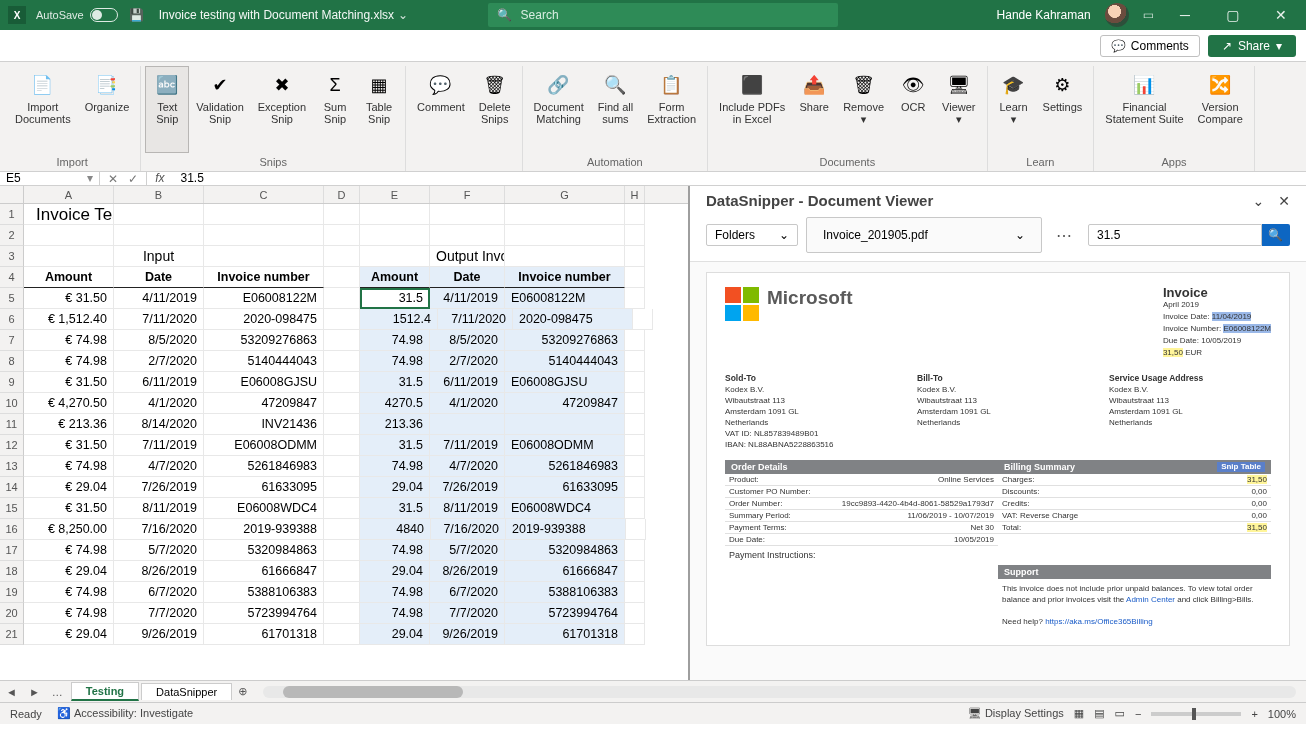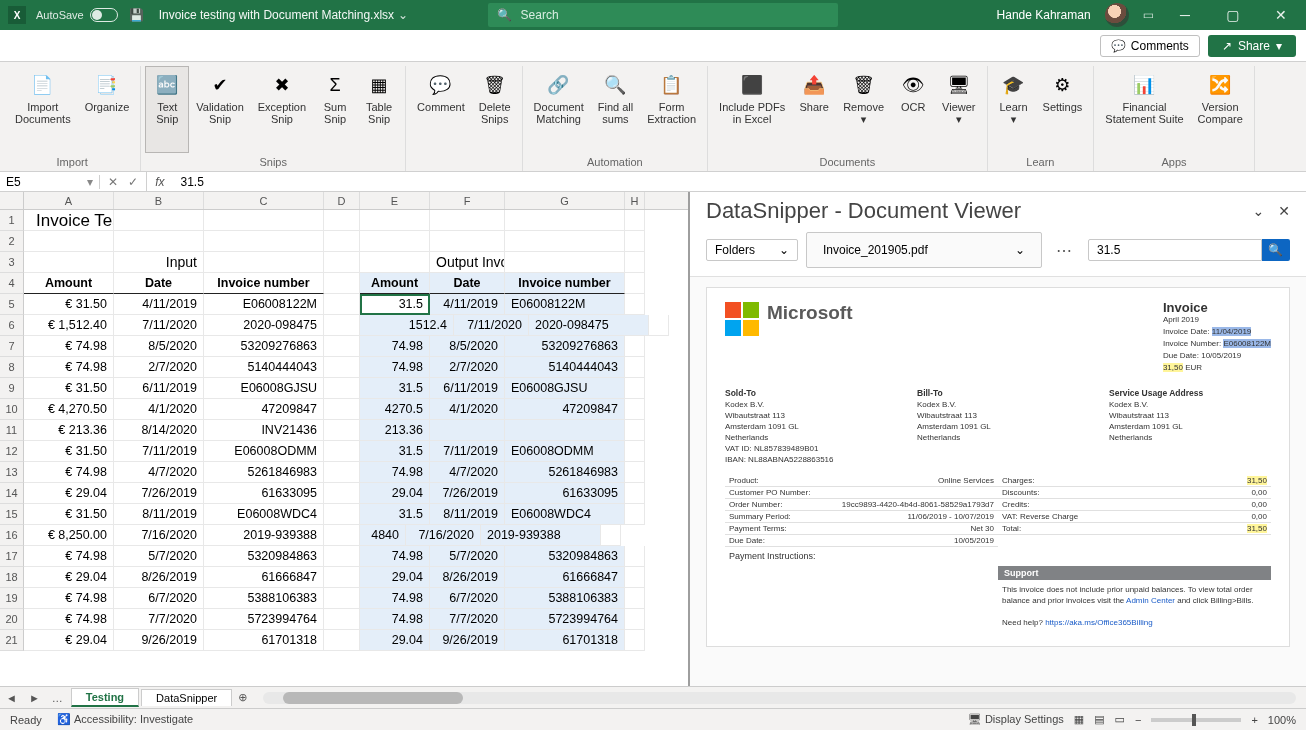--- a/index.html
+++ b/index.html
@@ -25,45 +25,45 @@
 
 .ribbon { height: 110px; background: #f3f2f1; border-bottom: 1px solid #d0d0d0; display: flex; padding: 4px 4px 0 4px; }
 .rgroup { display: flex; flex-direction: column; border-right: 1px solid #ddd; padding: 0 4px; }
 .rgroup-items { display: flex; flex: 1; }
 .rgroup-label { font-size: 11px; color: #666; text-align: center; padding: 3px 0; }
 .rbtn { display: flex; flex-direction: column; align-items: center; justify-content: flex-start; padding: 4px 6px; min-width: 44px; cursor: pointer; border: 1px solid transparent; gap: 2px; }
 .rbtn.active { background: #e8e6e4; border: 1px solid #b8b6b4; }
 .rbtn-ico { width: 28px; height: 28px; display: flex; align-items: center; justify-content: center; font-size: 18px; }
 .rbtn-lbl { font-size: 11px; color: #333; text-align: center; line-height: 12px; }
 
-.formulabar { height: 20px; border-bottom: 1px solid #d0d0d0; display: flex; align-items: center; font-size: 12px; }
+.formulabar { height: 14px; border-bottom: 1px solid #d0d0d0; display: flex; align-items: flex-end; font-size: 12px; }
 .namebox { width: 100px; border-right: 1px solid #d0d0d0; padding: 0 6px; display: flex; align-items: center; justify-content: space-between; }
 .fb-icons { padding: 0 8px; display: flex; gap: 10px; color: #777; border-right: 1px solid #d0d0d0; height:100%;align-items:center;}
 .fb-fx { padding: 0 8px; font-style: italic; color: #555; }
 .fb-val { padding: 0 8px; }
 
 .workspace { display: flex; height: calc(734px - 30px - 32px - 110px - 24px - 22px - 22px); }
 .sheet { flex: 1; display: flex; flex-direction: column; border-right: 2px solid #9e9e9e; overflow:hidden;}
 .colheaders { display: flex; height: 18px; background: #f3f2f1; border-bottom: 1px solid #ccc; }
 .corner { width: 24px; border-right: 1px solid #ccc; }
 .ch { border-right: 1px solid #ddd; text-align: center; font-size: 11px; color: #555; line-height: 18px; }
 .rows { flex: 1; overflow: hidden; }
 .row { display: flex; height: 21px; }
 .rh { width: 24px; background: #f3f2f1; border-right: 1px solid #ccc; border-bottom: 1px solid #ddd; text-align: center; font-size: 11px; color: #555; line-height: 21px; }
 .cell { border-right: 1px solid #e8e8e8; border-bottom: 1px solid #e8e8e8; padding: 0 6px; font-size: 12.5px; line-height: 21px; overflow: hidden; white-space: nowrap; }
 .cell.hdr { font-weight: 700; text-align: center; border-bottom: 1.5px solid #222; }
 .cell.cr { text-align: right; }
 .cell.highlight { background: #e4eef9; }
 .cell.sel { outline: 2px solid #217346; outline-offset: -2px; background:#fff !important;}
 .sheet-title { font-size: 17px; padding: 0 6px; line-height: 21px; }
-.seg-head { font-size: 14px; font-weight: 400; text-align: right; line-height: 21px; }
+.seg-head { font-size: 14px; font-weight: 400; text-align: center; line-height: 21px; }
 
 .viewer { width: 616px; display: flex; flex-direction: column; background: #fff; }
 .viewer-title { display: flex; align-items: center; padding: 6px 16px 4px; }
-.viewer-title h2 { font-size: 22px; font-weight: 400; color: #444; flex: 1; }
+.viewer-title h2 { font-size: 15px; font-weight: 700; color: #444; flex: 1; }
 .viewer-ctrl { display: flex; gap: 14px; font-size: 14px; color: #444; }
 .viewer-bar { display: flex; align-items: center; gap: 8px; padding: 4px 16px 8px; border-bottom: 1px solid #e0e0e0; }
 .vselect { border: 1px solid #c8c8c8; border-radius: 2px; padding: 3px 8px; font-size: 12px; display: flex; align-items: center; justify-content: space-between; }
 .vselect.folders { width: 92px; }
 .vselect.doc { width: 200px; }
 .vellipsis { font-size: 16px; color: #555; padding: 0 6px; letter-spacing:2px;}
 .vfind { flex: 1; display: flex; }
 .vfind input { flex: 1; border: 1px solid #c8c8c8; border-radius: 2px 0 0 2px; padding: 3px 8px; font-size: 12px; }
 .vfind-btn { width: 28px; background: #0d66c2; color: #fff; display: flex; align-items: center; justify-content: center; border-radius: 0 2px 2px 0; }
 .doc { flex: 1; background: #fafafa; padding: 10px 16px; overflow: auto; }
@@ -352,21 +352,21 @@
           <div class="cell cr highlight" style="width: 75px;">4/11/2019</div>
           <div class="cell highlight" style="width: 120px;">E06008122M</div>
           <div class="cell " style="width: 20px;"></div>
         </div>
         <div class="row">
           <div class="rh">6</div>
           <div class="cell cr" style="width: 90px;">€ 1,512.40</div>
           <div class="cell cr" style="width: 90px;">7/11/2020</div>
           <div class="cell cr" style="width: 120px;">2020-098475</div>
           <div class="cell " style="width: 36px;"></div>
-          <div class="cell cr highlight" style="width: 94px;">1512.4</div>
+          <div class="cell cr highlight" style="width: 78px;">1512.4</div>
           <div class="cell cr highlight" style="width: 75px;">7/11/2020</div>
           <div class="cell highlight" style="width: 120px;">2020-098475</div>
           <div class="cell " style="width: 20px;"></div>
         </div>
         <div class="row">
           <div class="rh">7</div>
           <div class="cell cr" style="width: 90px;">€ 74.98</div>
           <div class="cell cr" style="width: 90px;">8/5/2020</div>
           <div class="cell cr" style="width: 120px;">53209276863</div>
           <div class="cell " style="width: 36px;"></div>
@@ -462,21 +462,21 @@
           <div class="cell cr highlight" style="width: 75px;">8/11/2019</div>
           <div class="cell highlight" style="width: 120px;">E06008WDC4</div>
           <div class="cell " style="width: 20px;"></div>
         </div>
         <div class="row">
           <div class="rh">16</div>
           <div class="cell cr" style="width: 90px;">€ 8,250.00</div>
           <div class="cell cr" style="width: 90px;">7/16/2020</div>
           <div class="cell cr" style="width: 120px;">2019-939388</div>
           <div class="cell " style="width: 36px;"></div>
-          <div class="cell cr highlight" style="width: 46px;">4840</div>
+          <div class="cell cr highlight" style="width: 71px;">4840</div>
           <div class="cell cr highlight" style="width: 75px;">7/16/2020</div>
           <div class="cell highlight" style="width: 120px;">2019-939388</div>
           <div class="cell " style="width: 20px;"></div>
         </div>
         <div class="row">
           <div class="rh">17</div>
           <div class="cell cr" style="width: 90px;">€ 74.98</div>
           <div class="cell cr" style="width: 90px;">5/7/2020</div>
           <div class="cell cr" style="width: 120px;">5320984863</div>
           <div class="cell " style="width: 36px;"></div>
@@ -575,20 +575,29 @@
             <div><span>Invoice Date:</span> <span class="hl-blue">11/04/2019</span></div>
             <div><span>Invoice Number:</span> <span class="hl-blue">E06008122M</span></div>
             <div><span>Due Date:</span> <span>10/05/2019</span></div>
             <div><span class="hl-yellow">31,50</span> <span>EUR</span></div>
           </div>
         </div>
         <div class="addr-row">
           <div class="addr" id="soldto"><b>Sold-To</b><br>Kodex B.V.<br>Wibautstraat 113<br>Amsterdam 1091 GL<br>Netherlands<br>VAT ID: NL857839489B01<br>IBAN: NL88ABNA5228863516</div>
           <div class="addr" id="billto"><b>Bill-To</b><br>Kodex B.V.<br>Wibautstraat 113<br>Amsterdam 1091 GL<br>Netherlands</div>
           <div class="addr" id="service"><b>Service Usage Address</b><br>Kodex B.V.<br>Wibautstraat 113<br>Amsterdam 1091 GL<br>Netherlands</div>
+        </div>
+        <div style="display:flex;">
+          <div class="bandhead" style="flex:1;">
+            <span>Order Details</span>
+          </div>
+          <div class="bandhead" style="flex:1;">
+            <span>Billing Summary</span>
+            <span class="snip-badge">Snip Table</span>
+          </div>
         </div>
         <div class="details">
           <div class="dcol" id="order-col">
               <div class="drow">
                 <span>Product:</span>
                 <span>Online Services</span>
               </div>
               <div class="drow">
                 <span>Customer PO Number:</span>
                 <span></span>

